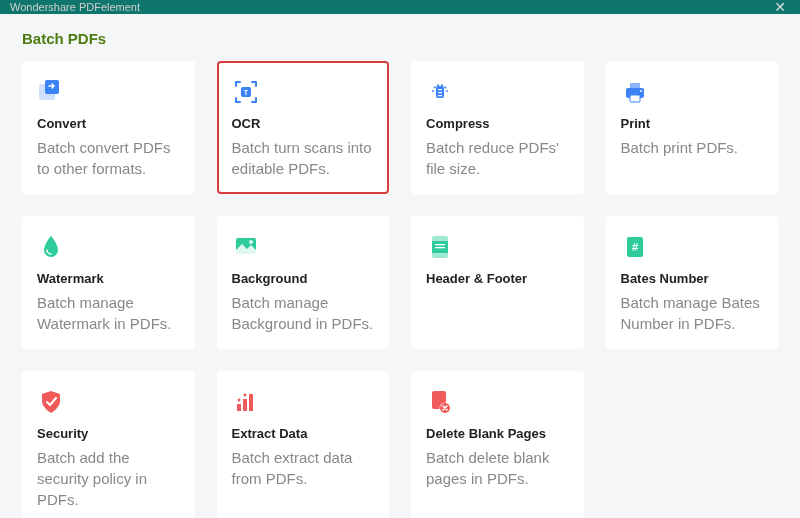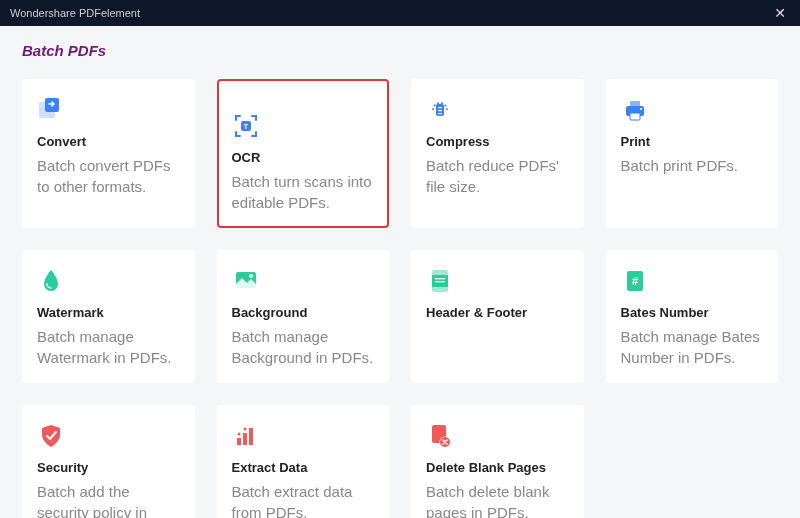--- a/index.html
+++ b/index.html
@@ -4,64 +4,63 @@
   <style>
     * { margin: 0; padding: 0; box-sizing: border-box; }
     body {
       font-family: -apple-system, BlinkMacSystemFont, "Segoe UI", Arial, sans-serif;
       background: #f5f6f8;
       width: 800px;
       height: 518px;
       overflow: hidden;
     }
     .titlebar {
-      background: #0f172a;
+      background: #0f766e;
       color: #d0d0d0;
-      height: 26px;
+      height: 14px;
       display: flex;
       align-items: center;
       justify-content: space-between;
       padding: 0 10px;
       font-size: 11px;
     }
     .titlebar-title { color: #cfcfcf; }
     .close-btn {
       color: #ddd;
       font-size: 14px;
       cursor: pointer;
       width: 20px;
       text-align: center;
     }
     .content {
       padding: 16px 22px 18px 22px;
     }
     .page-title {
       font-size: 15px;
       font-weight: 600;
-      color: #701a75;
-      margin-bottom: 20px;
-      font-style: italic;
+      color: #4d7c0f;
+      margin-bottom: 14px;
     }
     .grid {
       display: grid;
       grid-template-columns: repeat(4, 1fr);
       gap: 22px;
     }
     .card {
       background: #fff;
       border-radius: 4px;
       padding: 16px 14px 14px 14px;
       min-height: 126px;
       cursor: pointer;
       position: relative;
       border: 1px solid transparent;
     }
     .card.highlighted {
       border: 2px solid #d93b3b;
-      padding: 31px 13px 13px 13px;
+      padding: 15px 13px 13px 13px;
     }
     .card-icon {
       width: 28px;
       height: 28px;
       margin-bottom: 10px;
       display: flex;
       align-items: center;
       justify-content: center;
     }
     .card-title {

